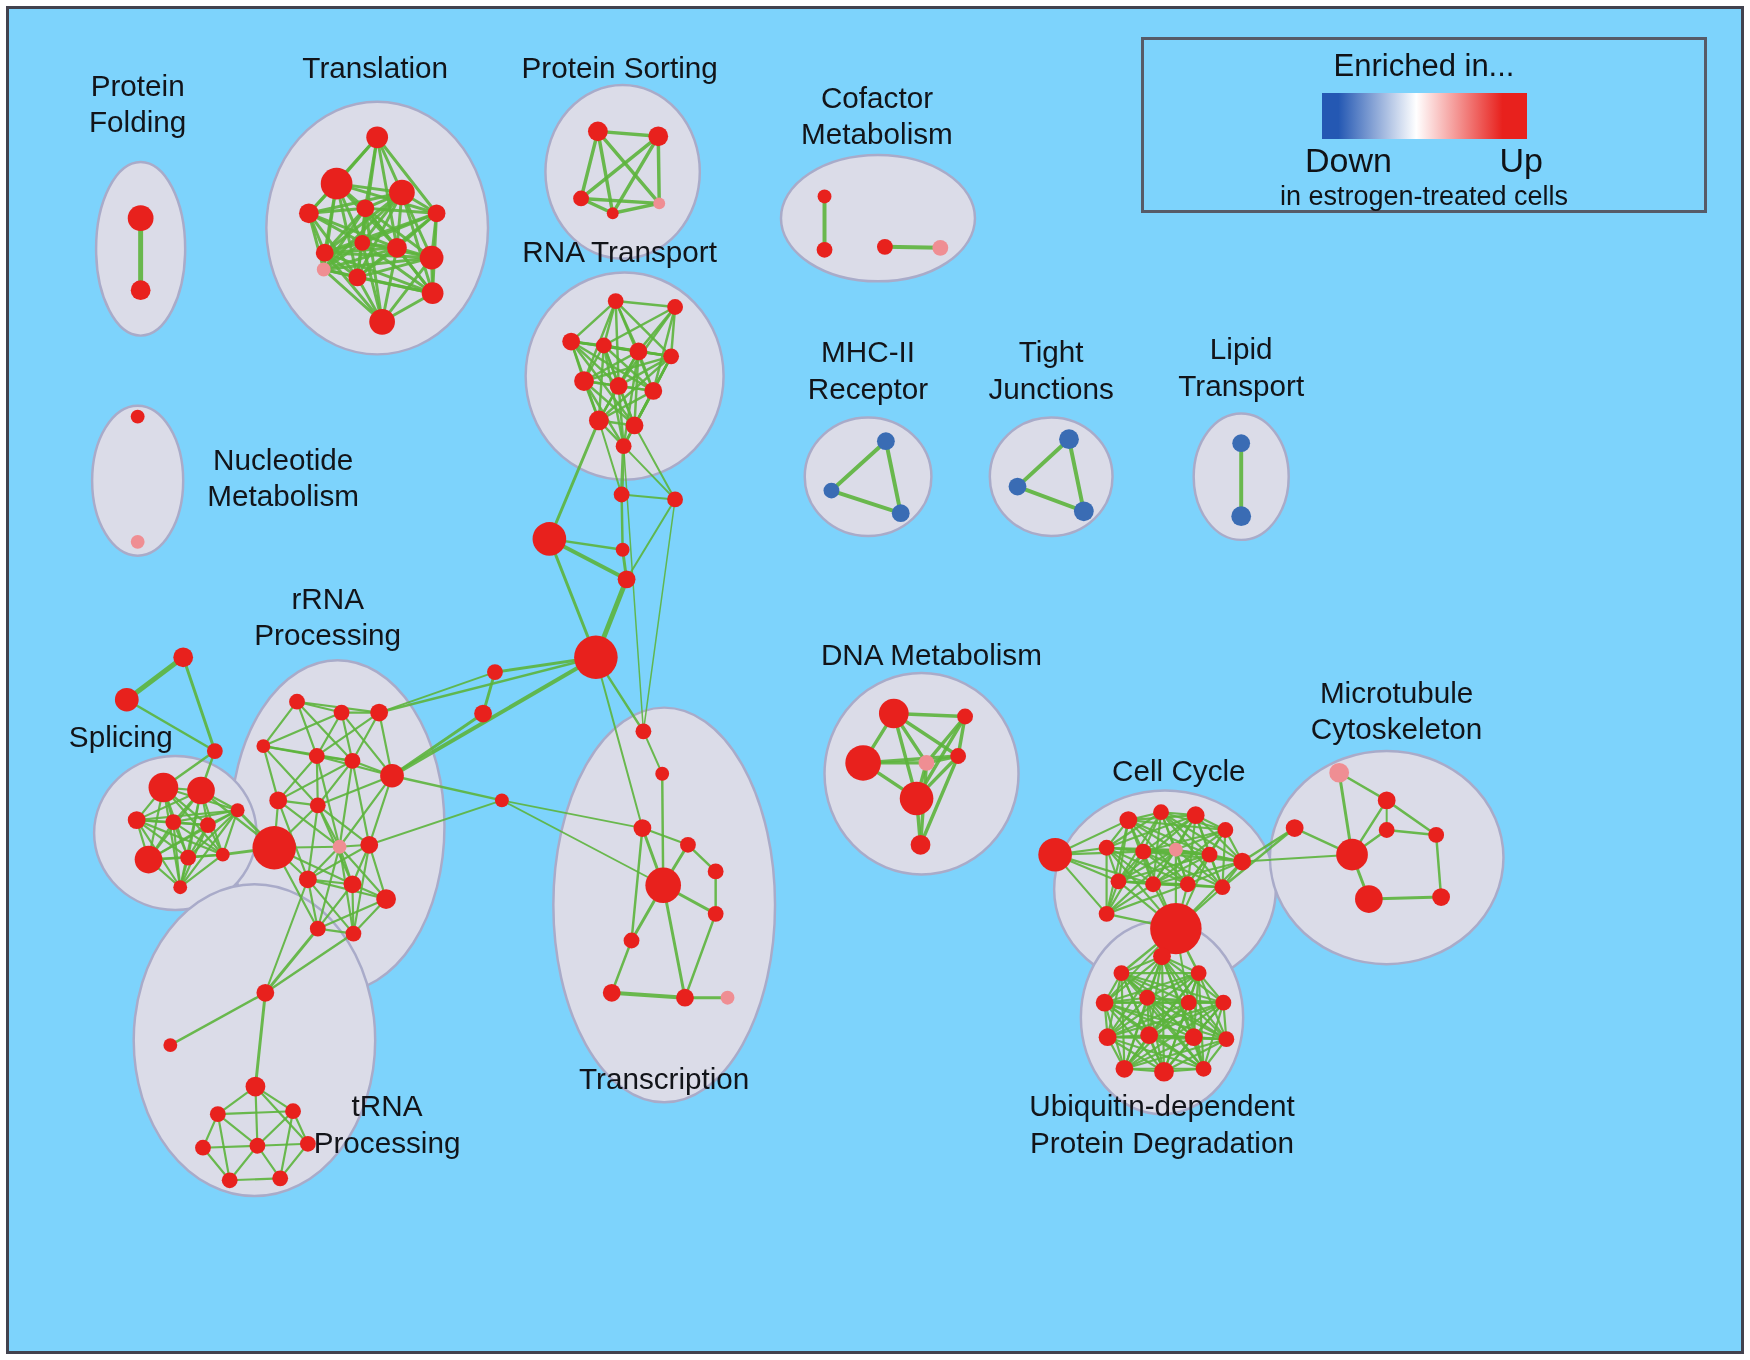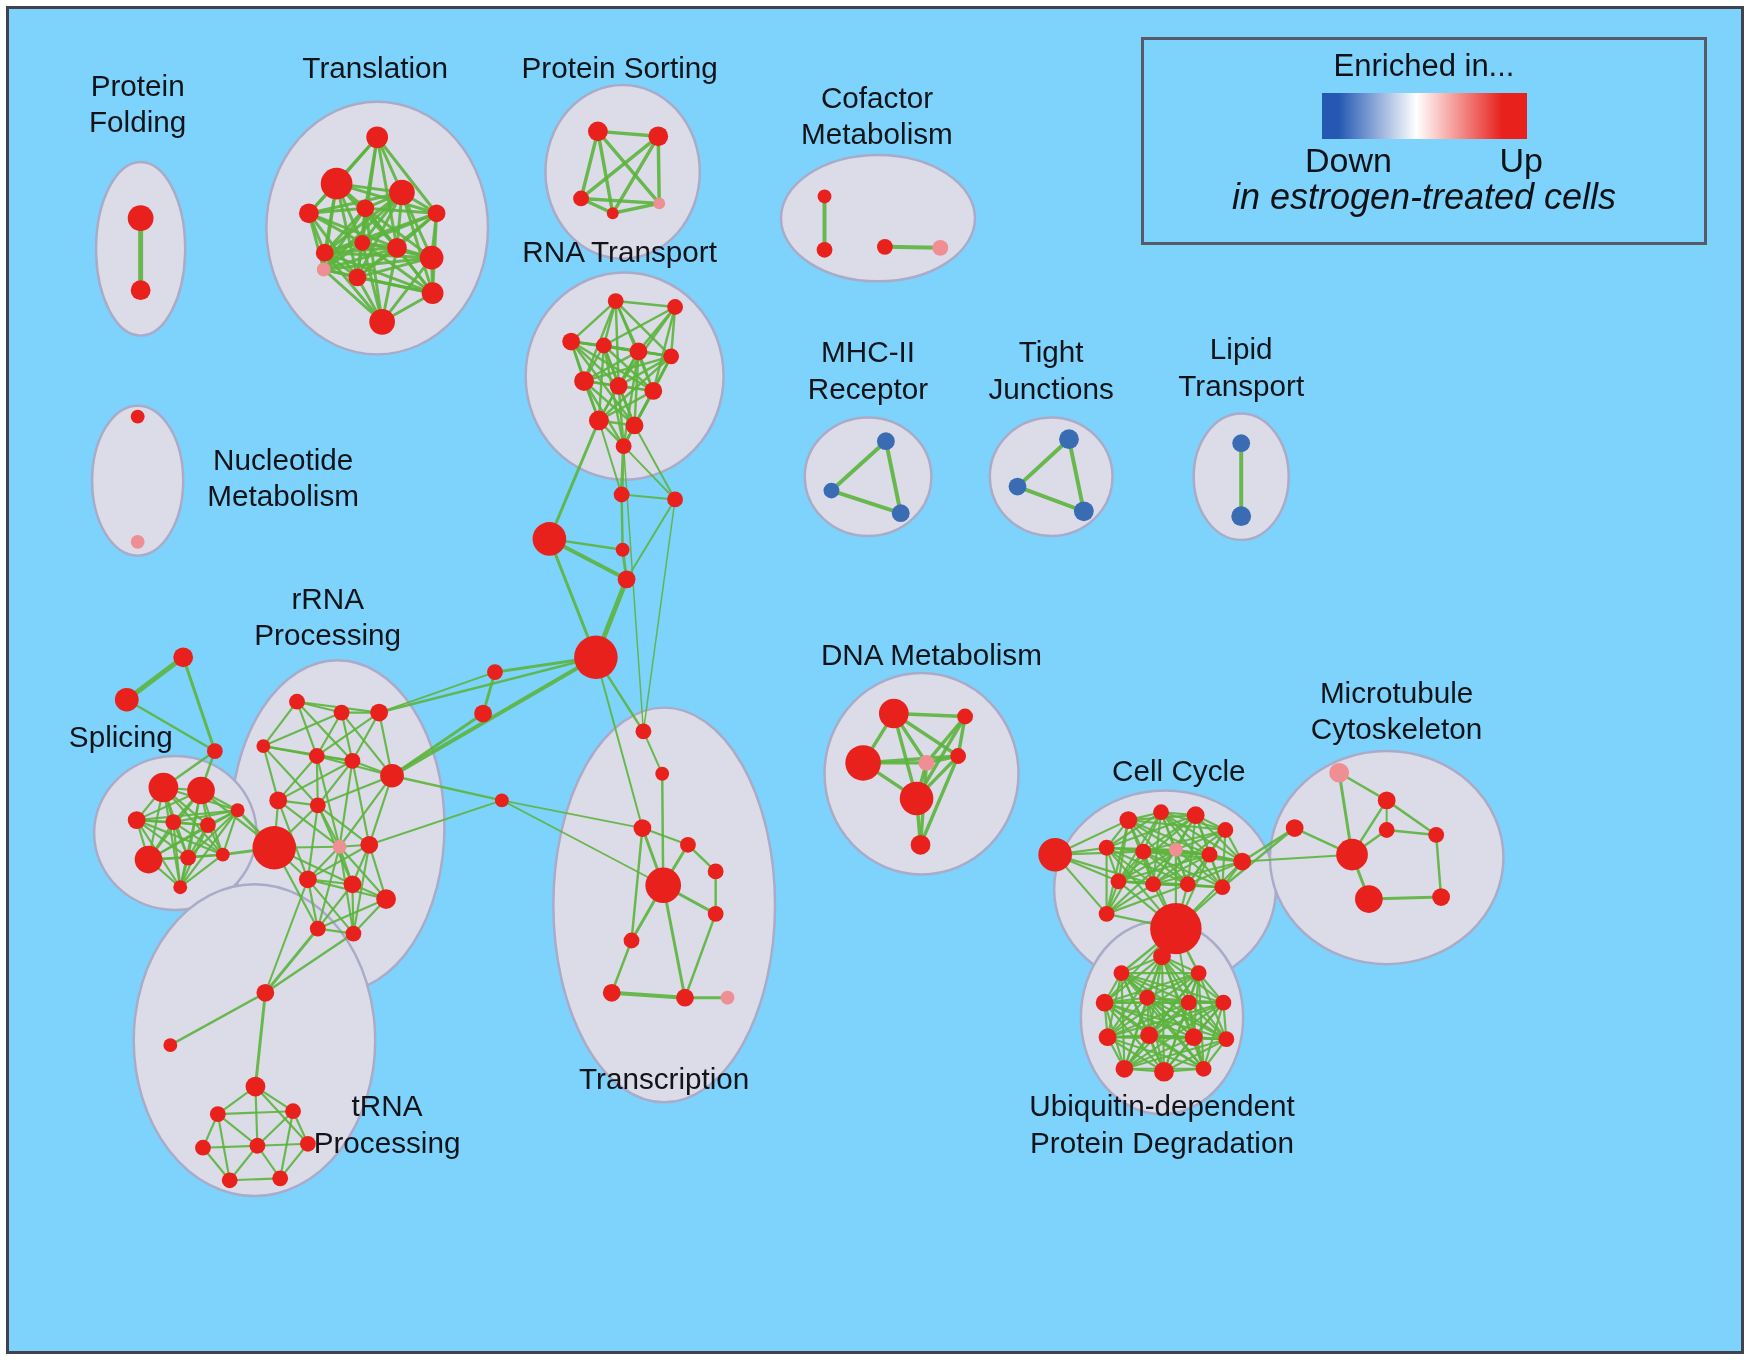--- a/index.html
+++ b/index.html
@@ -4,27 +4,27 @@
 <style>
   * { margin:0; padding:0; box-sizing:border-box; }
   html,body { width:1750px; height:1360px; background:#ffffff; font-family:"Liberation Sans", sans-serif; }
   .figure {
     position:absolute; left:6px; top:6px; width:1738px; height:1348px;
     border:3px solid #42424e; background:#c7c8e1; overflow:hidden;
   }
   svg.network { position:absolute; left:0; top:0; width:100%; height:100%; }
   svg text { font-family:"Liberation Sans", sans-serif; }
   .legend {
-    position:absolute; left:1132px; top:28px; width:566px; height:208px;
+    position:absolute; left:1132px; top:28px; width:566px; height:176px;
     border:3px solid #565b68; text-align:center; padding-top:8px;
   }
   .legend-title { font-size:31px; color:#101216; }
   .legend-bar { width:205px; height:46px; margin:9px auto 2px auto; }
   .legend-ends { width:238px; margin:0 auto; display:flex; justify-content:space-between; font-size:34px; color:#101216; }
-  .legend-sub { font-size:36px; line-height:33px; color:#101216;font-style:italic; }
+  .legend-sub { font-size:27px; line-height:33px; color:#101216; }
 </style>
 </head>
 <body>
 
 <div class="figure" style="background: #7dd3fc; border-color: rgb(66, 66, 78);">
   <svg class="network" viewBox="0 0 1750 1360" preserveAspectRatio="none">
       <g>
         <ellipse cx="133" cy="243" rx="45" ry="88" fill="#dbdce8" stroke="#a9abc9" stroke-width="2.5"></ellipse>
         <ellipse cx="372" cy="222" rx="112" ry="128" fill="#dbdce8" stroke="#a9abc9" stroke-width="2.5"></ellipse>
         <ellipse cx="620" cy="165" rx="78" ry="88" fill="#dbdce8" stroke="#a9abc9" stroke-width="2.5"></ellipse>

